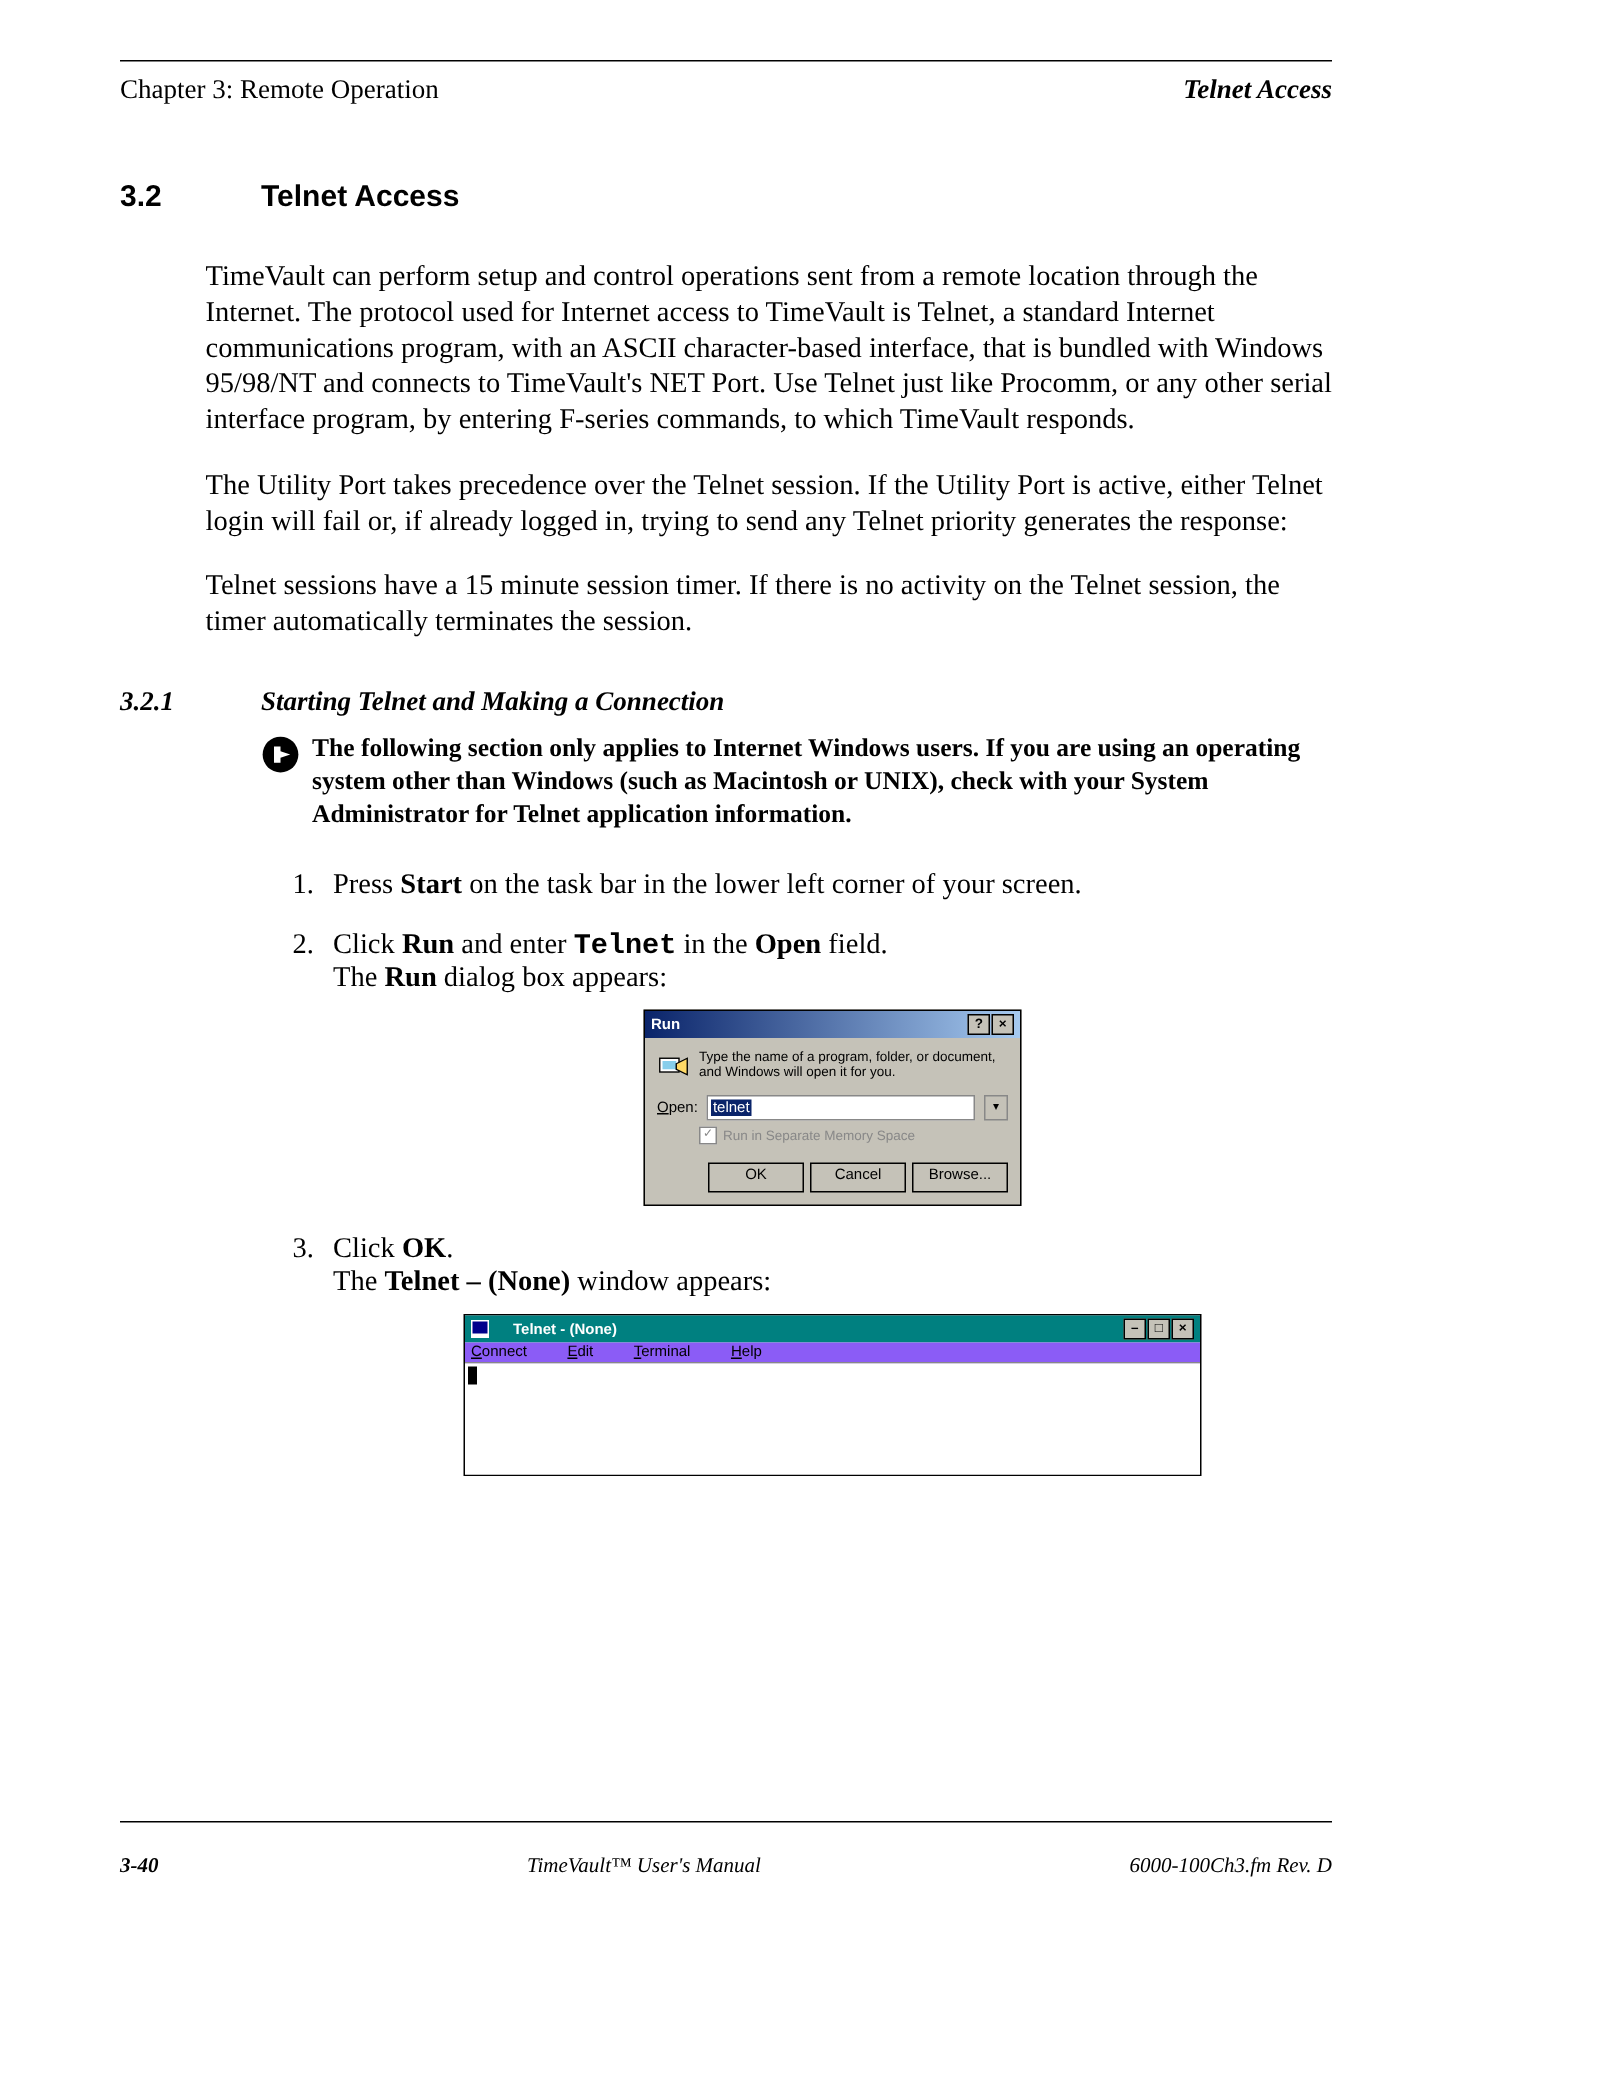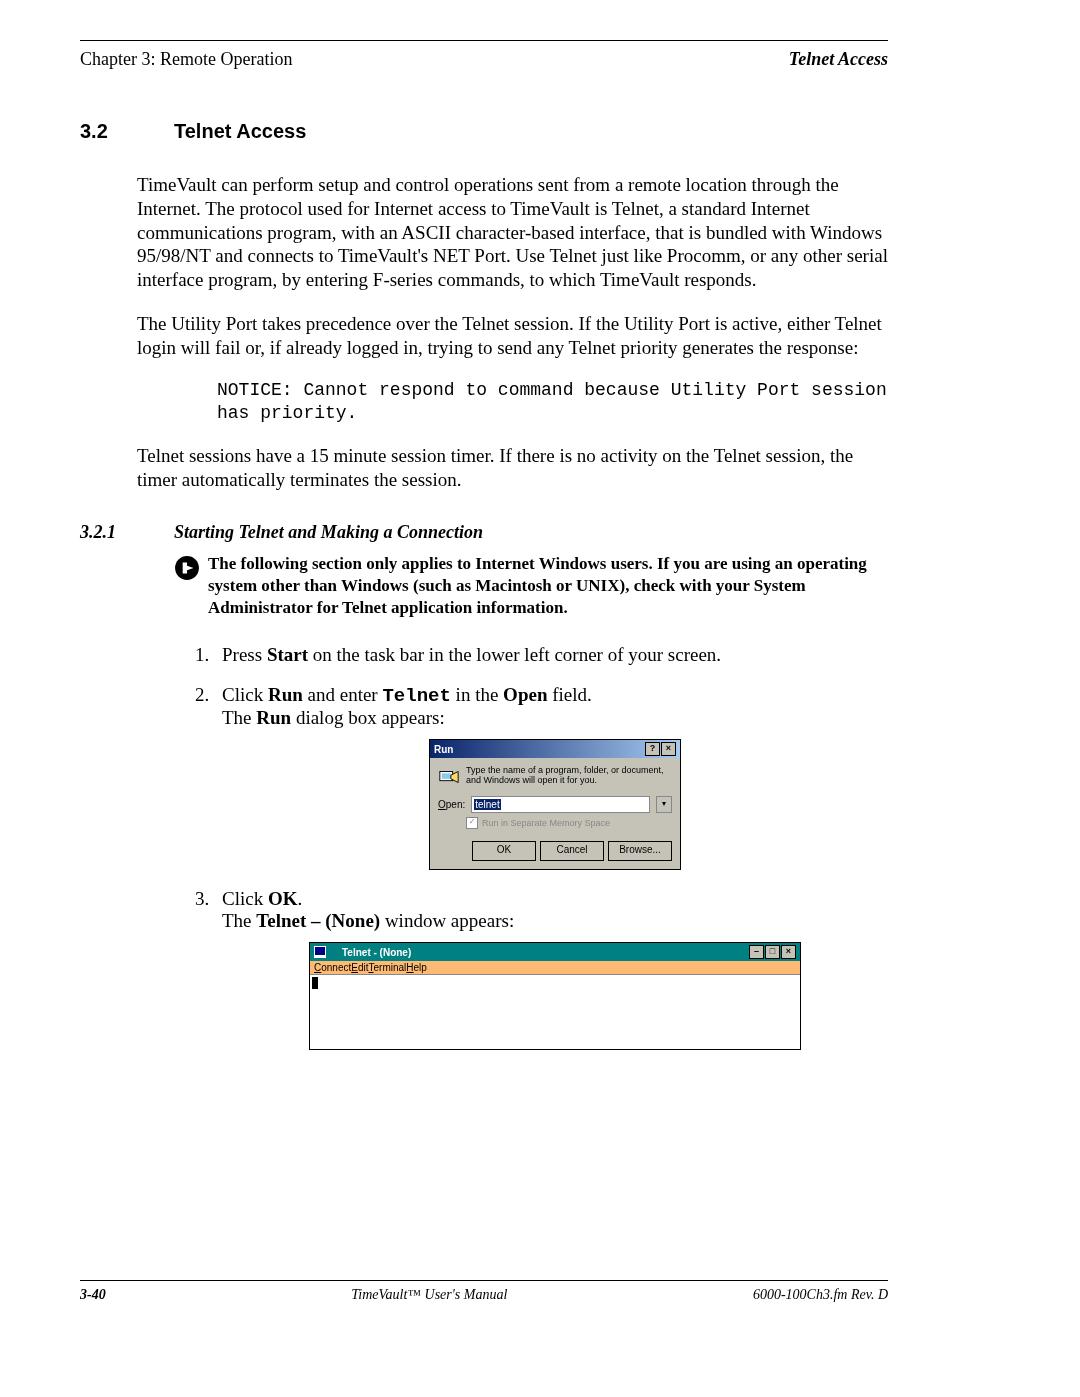--- a/index.html
+++ b/index.html
@@ -230,25 +230,25 @@
   .telnet-title-left {
     display: flex;
     align-items: center;
     gap: 16px;
   }
   .app-icon {
     width: 12px;
     height: 12px;
   }
   .telnet-menu {
-    background: #fdba74;
+    background: #8b5cf6;
     border-bottom: 1px solid #888;
     padding: 1px 4px;
     display: flex;
-    gap: 0;
+    gap: 27px;
     font-size: 10px;
     color: #000;
   }
   .telnet-menu span u { text-decoration: underline; }
   .telnet-body {
     height: 70px;
     background: #fff;
     padding: 2px;
   }
   .cursor {
@@ -259,21 +259,21 @@
   }
   .footer-rule {
     border-top: 1px solid #000;
     margin-top: 230px;
   }
   .footer-row {
     display: flex;
     justify-content: space-between;
     font-size: 14px;
     font-style: italic;
-    margin-top: 6px;
+    margin-top: 22px;
   }
   .footer-left { font-weight: bold; }
   b { font-weight: bold; }
 </style>
 </head>
 <body>
 
 <div class="page">
 
   <div class="rule"></div>
@@ -283,21 +283,20 @@
   </div>
 
   <div class="section-heading-row">
     <div class="section-num">3.2</div>
     <div>Telnet Access</div>
   </div>
 
   <div class="body-block">
     <div class="para">TimeVault can perform setup and control operations sent from a remote location through the Internet.  The protocol used for Internet access to TimeVault is Telnet, a standard Internet communications program, with an ASCII character-based interface, that is bundled with Windows 95/98/NT and connects to TimeVault's NET Port. Use Telnet just like Procomm, or any other serial interface program, by entering F-series commands, to which TimeVault responds.</div>
     <div class="para">The Utility Port takes precedence over the Telnet session.  If the Utility Port is active, either Telnet login will fail or, if already logged in, trying to send any Telnet priority generates the response:</div>
-    <div class="notice-block">NOTICE: Cannot respond to command because Utility Port session has priority.</div>
     <div class="para">Telnet sessions have a 15 minute session timer.  If there is no activity on the Telnet session, the timer automatically terminates the session.</div>
   </div>
 
   <div class="subsection-row">
     <div class="section-num">3.2.1</div>
     <div>Starting Telnet and Making a Connection</div>
   </div>
 
   <div class="note-row">
     <div class="arrow-icon">

